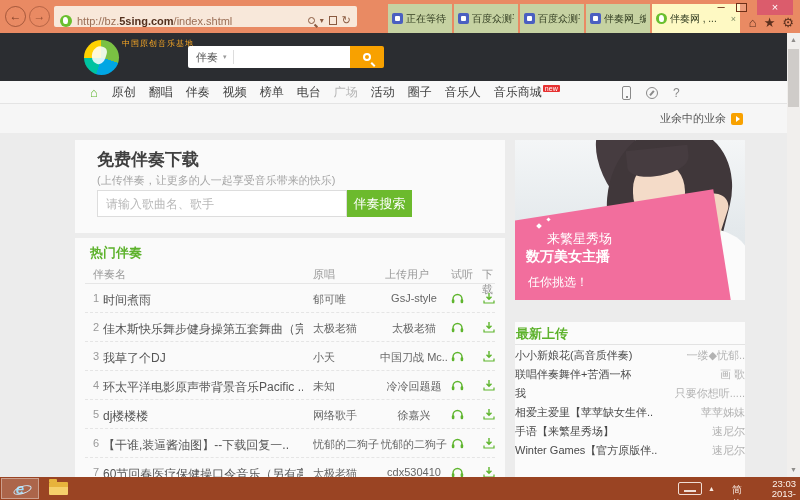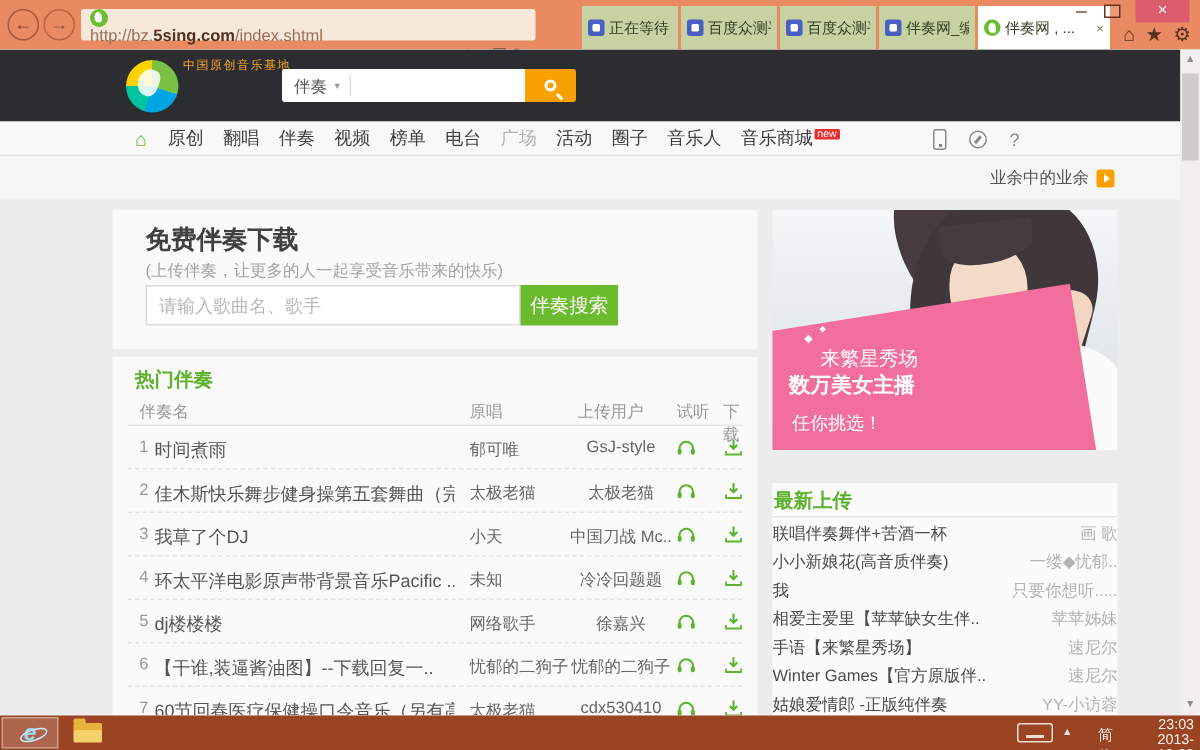--- a/index.html
+++ b/index.html
@@ -6,33 +6,33 @@
   *{box-sizing:border-box;}
   .screen{position:relative;width:800px;height:500px;overflow:hidden;
     font-family:"Liberation Sans","DejaVu Sans",sans-serif;background:#ececec;}
 
   
   .chrome{position:absolute;left:0;top:0;width:800px;height:33px;background:#e98a63;}
   .navbtn{position:absolute;top:6px;width:21px;height:21px;border:1px solid rgba(110,48,28,.55);
     border-radius:50%;color:#7b3c24;font-size:12px;line-height:19px;text-align:center;background:transparent;}
   .back{left:5px;} .fwd{left:29px;opacity:.75;}
   .urlbar{position:absolute;left:54px;top:6px;width:303px;height:21px;background:#f8e8da;
-    border-radius:2px;display:flex;align-items:flex-start;padding:0 6px;font-size:11px;color:#9a6e55;flex-direction:column;}
+    border-radius:2px;display:flex;align-items:flex-end;padding:0 6px;font-size:11px;color:#9a6e55;}
   .fav{width:12px;height:12px;border-radius:50%;background:#6abf2e;margin-right:5px;position:relative;flex:none;}
   .fav::after{content:"";position:absolute;left:3px;top:2px;width:5px;height:7px;background:#fff;border-radius:50% 60% 40% 50%;}
   .url-domain{font-weight:bold;color:#53301e;}
   .url-tools{margin-left:auto;display:flex;align-items:center;gap:5px;color:#8a5a40;}
   .minimag{width:7px;height:7px;border:1.6px solid #8a5a40;border-radius:50%;position:relative;}
   .minimag::after{content:"";position:absolute;left:6px;top:6px;width:1.6px;height:4px;background:#8a5a40;transform:rotate(-45deg);}
   .caret{font-size:8px;} .pageico{width:8px;height:9px;border:1px solid #8a5a40;}
   .refresh{font-size:11px;}
   .tabs{position:absolute;left:388px;top:4px;height:29px;display:flex;gap:2px;}
   .tab{width:64px;height:29px;background:#c6d2a2;display:flex;align-items:center;padding:0 4px;
     font-size:10px;color:#333e22;overflow:hidden;}
-  .tab.active{width:88px;background:#ffffff;}
+  .tab.active{width:88px;background:#fef9c3;}
   .tab-ico{width:11px;height:11px;border-radius:2px;margin-right:3px;flex:none;position:relative;}
   .tab-ico.blue{background:#4a5fc1;}
   .tab-ico.blue::after{content:"";position:absolute;left:3px;top:3px;width:5px;height:5px;background:#fff;border-radius:1px;}
   .tab-ico.green{background:#6abf2e;border-radius:50%;}
   .tab-ico.green::after{content:"";position:absolute;left:3px;top:2px;width:5px;height:7px;background:#fff;border-radius:50% 60% 40% 50%;}
   .tab-label{white-space:nowrap;overflow:hidden;flex:1;}
   .tab-close{color:#7d8b63;font-size:9px;margin-left:2px;}
   .tab-close:empty{display:none;}
   .winctl{position:absolute;top:0;color:#6e3018;}
   .minbtn{left:712px;top:2px;width:18px;height:12px;font-size:13px;line-height:9px;text-align:center;}
@@ -463,27 +463,27 @@
       <span class="adtext adl1">来繁星秀场</span>
       <span class="adtext adl2">数万美女主播</span>
       <span class="adtext adl3">任你挑选！</span>
     </div>
 
     <div class="latest">
       <div class="ltitle">最新上传</div>
       <div class="lsep"></div>
       <div class="litems" id="latest-items">
   <div class="litem">
+    <span class="li-name">小小新娘花(高音质伴奏)</span>
+    <span class="li-upl">一缕◆忧郁..</span>
+  </div>
+
+  <div class="litem">
     <span class="li-name">联唱伴奏舞伴+苦酒一杯</span>
     <span class="li-upl">画 歌</span>
-  </div>
-
-  <div class="litem">
-    <span class="li-name">小小新娘花(高音质伴奏)</span>
-    <span class="li-upl">一缕◆忧郁..</span>
   </div>
 
   <div class="litem">
     <span class="li-name">我</span>
     <span class="li-upl">只要你想听.....</span>
   </div>
 
   <div class="litem">
     <span class="li-name">相爱主爱里【苹苹缺女生伴..</span>
     <span class="li-upl">苹苹姊妹</span>
@@ -492,24 +492,20 @@
   <div class="litem">
     <span class="li-name">手语【来繁星秀场】</span>
     <span class="li-upl">速尼尔</span>
   </div>
 
   <div class="litem">
     <span class="li-name">Winter Games【官方原版伴..</span>
     <span class="li-upl">速尼尔</span>
   </div>
 
-  <div class="litem">
-    <span class="li-name">姑娘爱情郎 -正版纯伴奏</span>
-    <span class="li-upl">YY-小访蓉</span>
-  </div>
 
 </div>
     </div>
 
   </div>
 
   <div class="sbar">
     <div class="sarrow sup">▲</div>
     <div class="sthumb"></div>
     <div class="sarrow sdown">▼</div>

